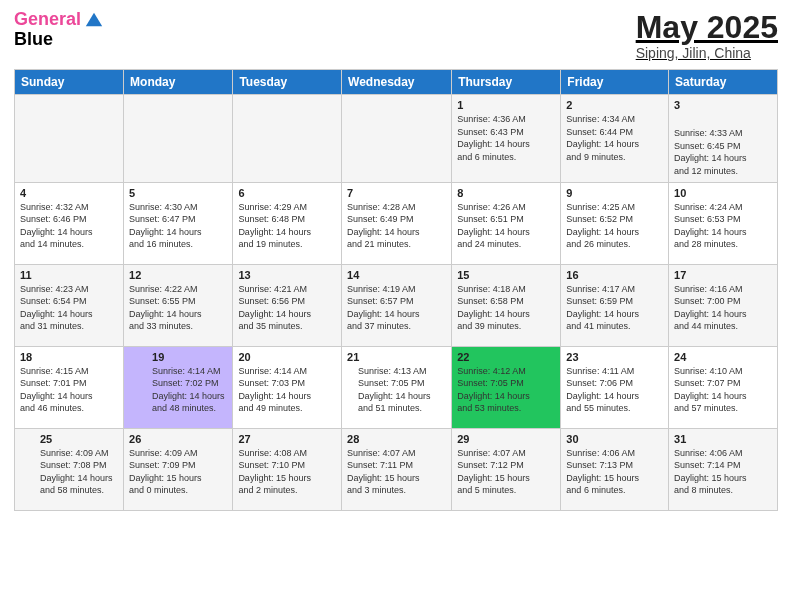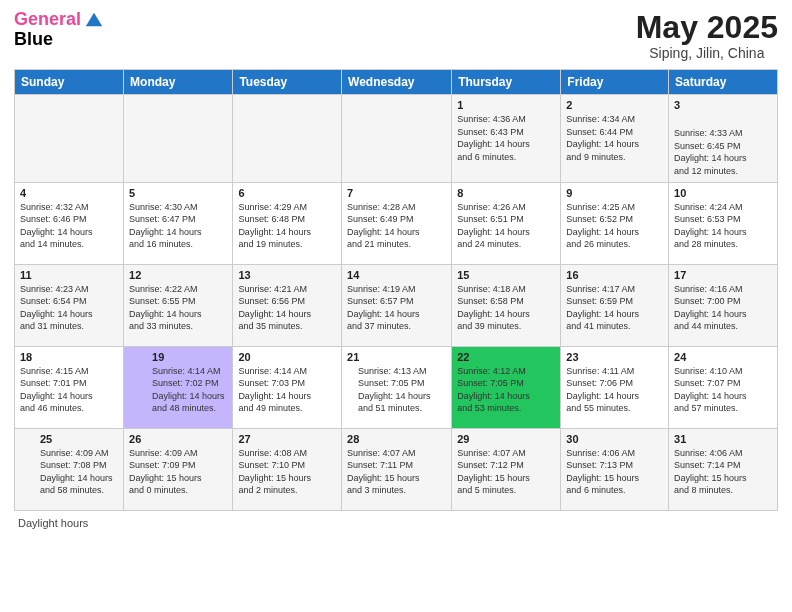--- a/index.html
+++ b/index.html
@@ -32,21 +32,22 @@
       line-height: 1.1;
     }
     .logo-general { color: #ec4899; }
     .logo-blue { color: #000000; }
     .logo-icon {
       width: 20px;
       height: 20px;
       margin-left: 2px;
     }
     .title-block {
-      text-align: center;
+      text-align: left;
+      text-decoration: underline;
     }
     .month-title {
       font-size: 32px;
       font-weight: bold;
       color: #222;
       line-height: 1.1;
     }
     .location {
       font-size: 14px;
       color: #444;
@@ -364,16 +365,13 @@
             <div class="day-num">31</div>
             <div class="day-info" style="white-space: pre-line;">Sunrise: 4:06 AM
 Sunset: 7:14 PM
 Daylight: 15 hours
 and 8 minutes.</div>
           </td>
         </tr>
       </tbody>
   </table>
 
-  <div class="footer">
-    <span>Daylight hours</span>
-  </div>
 </div>
 
 </body></html>

